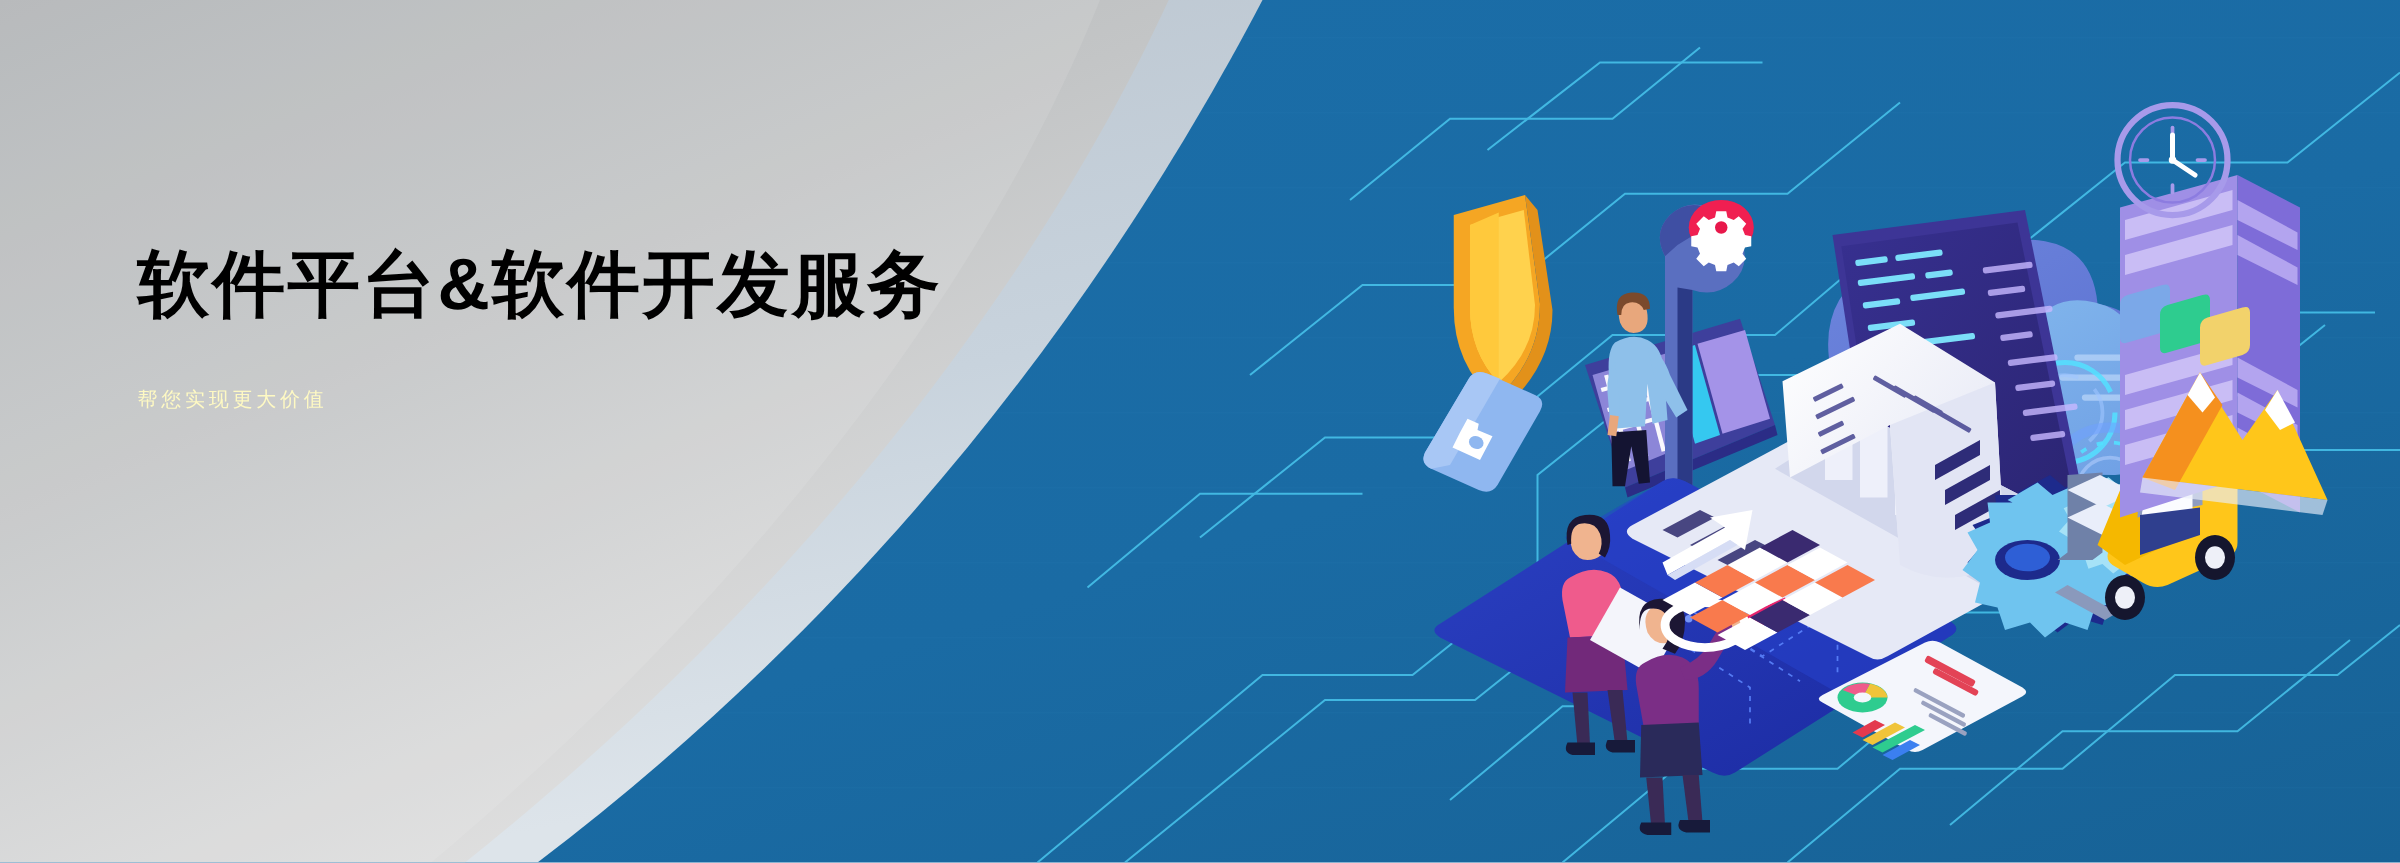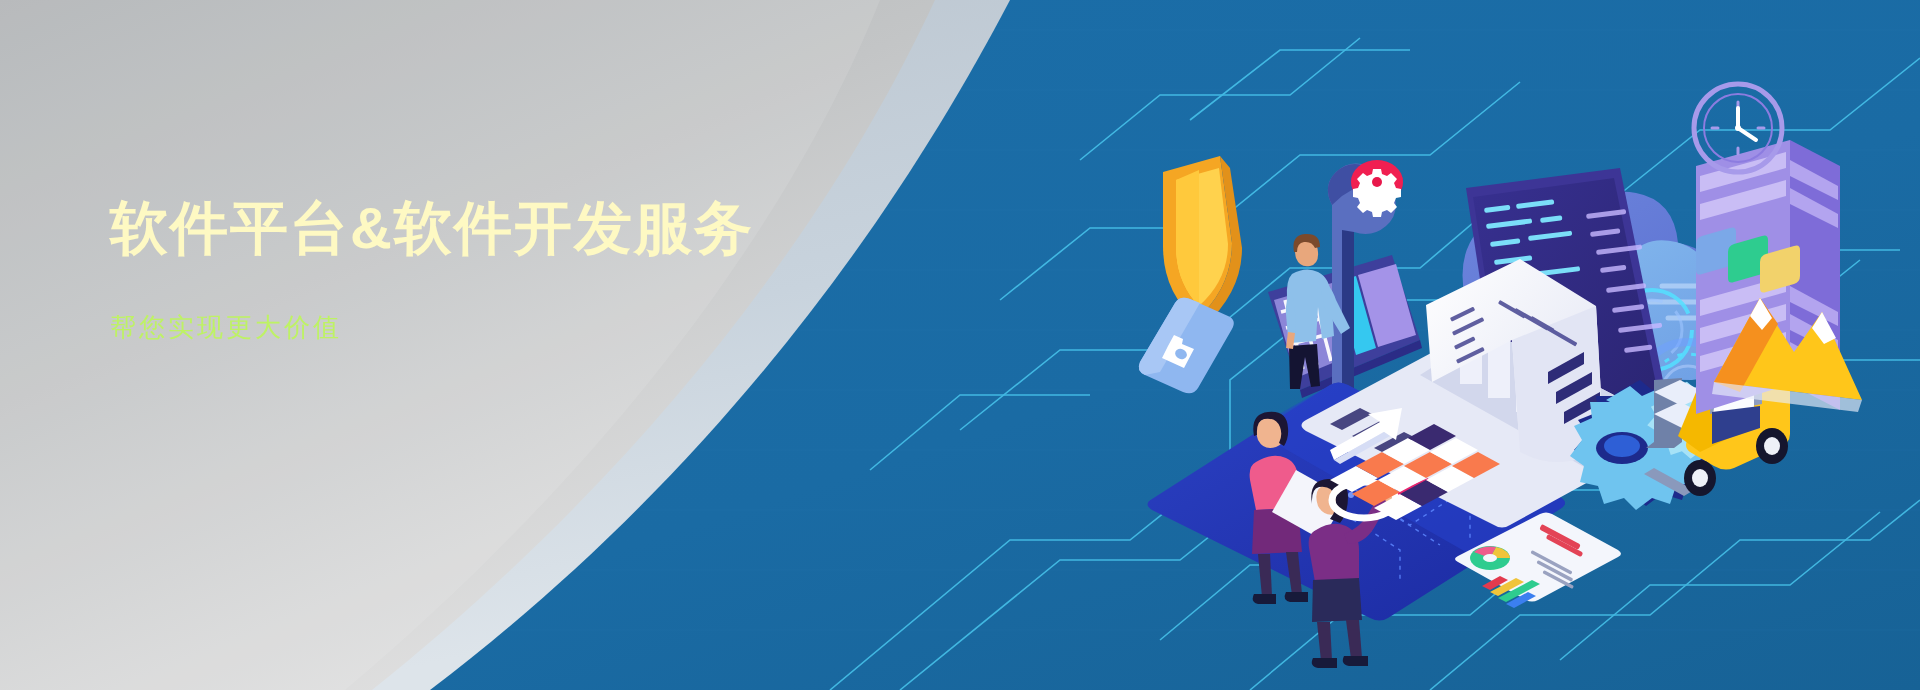--- a/index.html
+++ b/index.html
@@ -29,31 +29,31 @@
     position: absolute;
     left: 110px;
     top: 196px;
     width: 760px;
     z-index: 40;
   }
   .headline {
     font-size: 58px;
     line-height: 1.12;
     font-weight: 700;
-    color: #fef9c3;
+    color: #000000;
     letter-spacing: 2px;
     margin: 0;
     white-space: nowrap;
   }
   .subline {
     margin: 50px 0 0 0;
-    font-size: 26px;
+    font-size: 16px;
     line-height: 1.3;
     font-weight: 400;
-    color: #bef264;
+    color: #fef9c3;
     letter-spacing: 3px;
   }
 </style>
 </head>
 <body>
 
 <div id="banner">
 
   <svg class="bg-svg" viewBox="0 0 1920 690" preserveAspectRatio="none" xmlns="http://www.w3.org/2000/svg">
     <defs>

